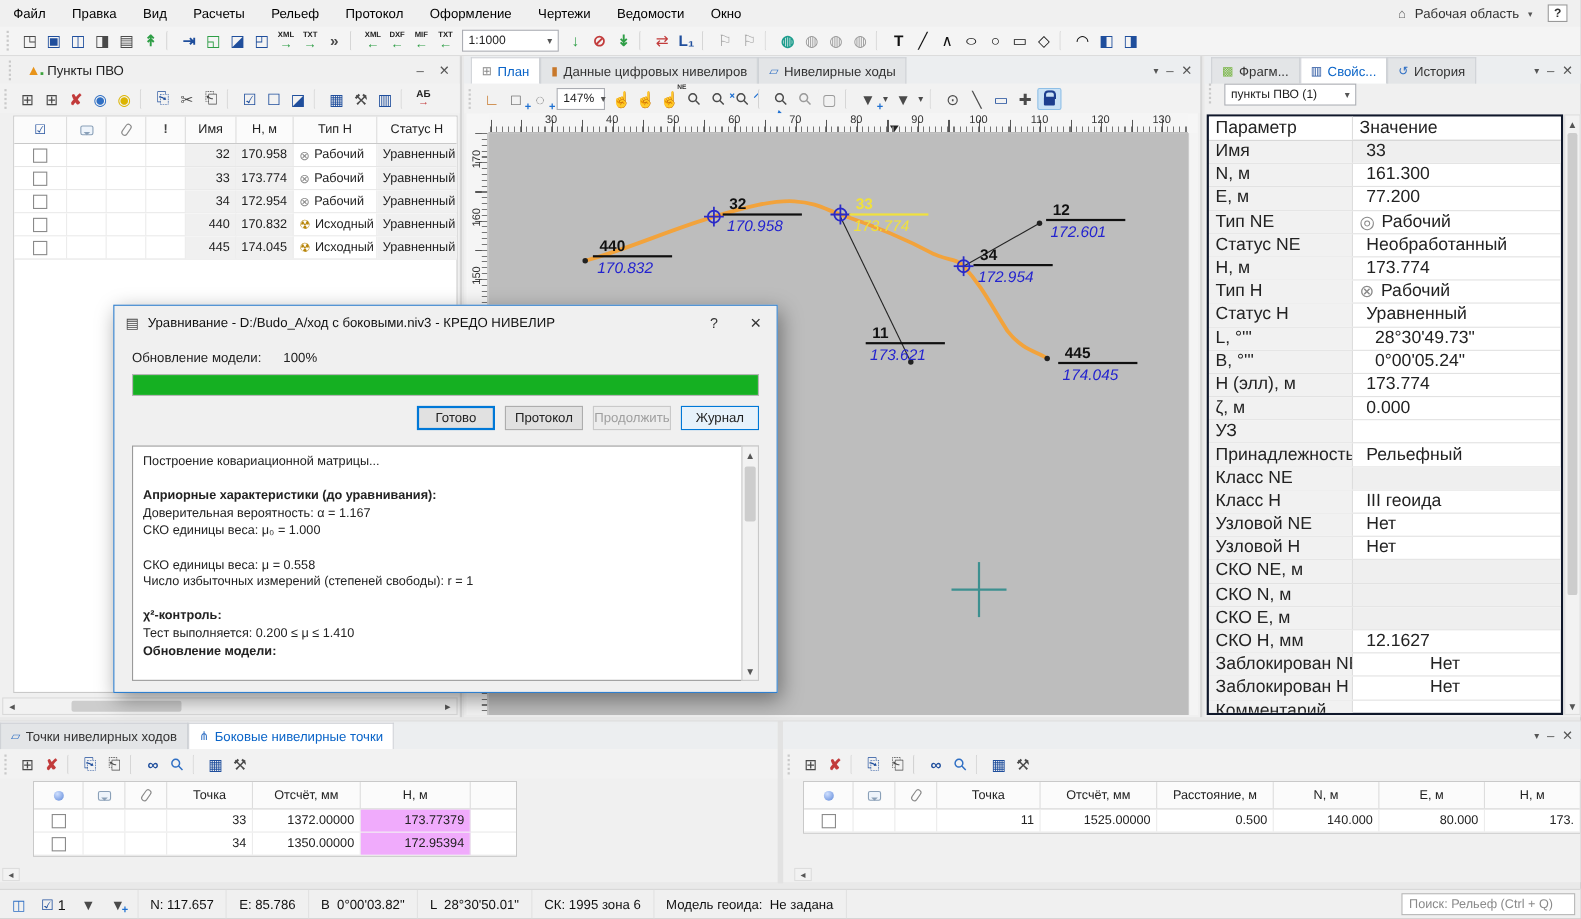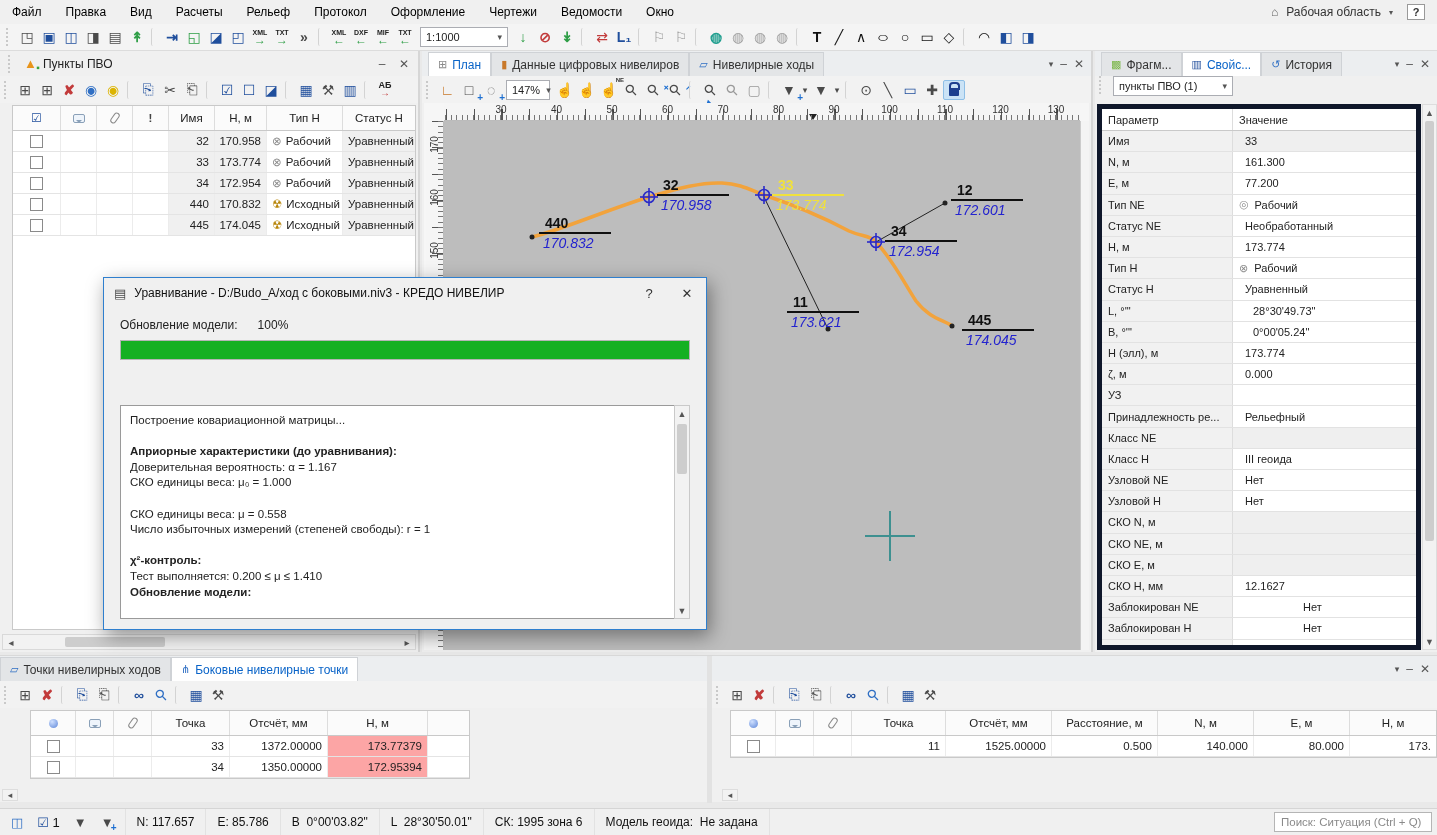--- a/index.html
+++ b/index.html
@@ -69,21 +69,21 @@
 .bulb{width:9px;height:9px;border-radius:50%;background:radial-gradient(circle at 35% 30%,#cfe0ff,#5d86d8);position:relative;margin:auto}
 .excl{font-weight:bold;color:#444;margin:auto}
 .selcur{color:#1f4e9c;margin:auto;font-size:12px}
 
 .lt .c1{width:48px}.lt .c2{width:36px}.lt .c3{width:36px}.lt .c4{width:36px}
 .lt .c5{width:46px}.lt .c6{width:52px}.lt .c7{width:76px}.lt .c8{flex:1;border-right:none}
 
 .blt .c1{width:45px}.blt .c2{width:38px}.blt .c3{width:38px}.blt .c4{width:78px}.blt .c5{width:98px}.blt .c6{width:100px}
 
 .brt .c1{width:45px}.brt .c2{width:38px}.brt .c3{width:38px}.brt .c4{width:94px}.brt .c5{width:106px}.brt .c6{width:106px}.brt .c7{width:96px}.brt .c8{width:96px}.brt .c9{flex:1;border-right:none}
-.gray-cell{background:#fca5a5}
+.gray-cell{background:#f0abfc}
 
 .hscroll{position:absolute;left:2px;right:2px;bottom:2px;height:16px;background:#f2f2f2;border:1px solid #d9d9d9;display:flex;align-items:center}
 .hscroll .sarr{width:16px;text-align:center;color:#555;font-size:10px}
 .hscroll .thumb{position:absolute;left:62px;width:100px;top:2px;bottom:2px;background:#cdcdcd;border-radius:2px}
 .vscroll{position:absolute;top:0;right:0;width:15px;bottom:0;background:#f2f2f2;border-left:1px solid #ddd}
 .vscroll .sarr{height:15px;display:flex;align-items:center;justify-content:center;color:#555;font-size:9px}
 .vscroll .sarr.bot{position:absolute;bottom:0;left:0;right:0}
 .vscroll .thumb{position:absolute;left:2px;right:2px;background:#cdcdcd;border-radius:2px}
 
 .mapwrap{position:absolute;left:2px;top:52px;right:2px;bottom:2px;background:#f6f6f6}
@@ -99,21 +99,21 @@
 .map{position:absolute;left:20px;top:18px;right:9px;bottom:0;background:#bdbdbd;overflow:hidden}
 .pt-label{position:absolute;width:74px}
 .pt-name{font-weight:bold;font-size:14px;color:#101010;padding-left:6px;line-height:15px}
 .pt-line{height:2px;background:#101010;width:72px;margin:1px 0}
 .pt-val{font-style:italic;font-size:14px;color:#2323cf;line-height:16px;padding-left:4px}
 .pt-label.sel .pt-name,.pt-label.sel .pt-val{color:#f0e13c}
 .pt-label.sel .pt-line{background:#f0e13c}
 .mapvscroll{position:absolute;right:0px;top:18px;bottom:0;width:9px;background:#f4f4f4;border-left:1px solid #ccc}
 
 .pselect{height:27px;display:flex;align-items:flex-start;padding:0 2px}
-.pg{position:absolute;left:2px;top:53px;right:16px;bottom:2px;background:#fff;border:5px solid #0f172a;font-size:11px;overflow:hidden}
+.pg{position:absolute;left:2px;top:53px;right:16px;bottom:2px;background:#fff;border:2px solid #0f172a;font-size:16px;overflow:hidden}
 .pgr{display:flex;height:21.2px;border-bottom:1px solid #e2e2e2}
 .pgh{display:flex;height:22px;border-bottom:1px solid #c9c9c9;background:#fff;color:#222}
 .pgc1{width:131px;background:#f1f1f1;border-right:1px solid #ddd;display:flex;align-items:center;padding:0 6px;white-space:nowrap;overflow:hidden}
 .pgh .pgc1{background:#fff}
 .pgc2{flex:1;display:flex;align-items:center;padding:0 6px;gap:6px;white-space:nowrap;overflow:hidden}
 .pgr.dim .pgc2{background:#efefef}
 .pgr.ind .pgc2{padding-left:64px}
 .pgr.ind2 .pgc2{padding-left:14px}
 .rp-vscroll{position:absolute;top:53px;right:0;width:15px;bottom:2px;background:#f2f2f2;border:1px solid #ddd}
 
@@ -606,29 +606,29 @@
 
         <div class="pgr">
           <span class="pgc1">Узловой H</span>
           <span class="pgc2">
             <span class="c-gray2"></span>
             <span>Нет</span>
           </span>
         </div>
 
         <div class="pgr dim">
+          <span class="pgc1">СКО NE, м</span>
+          <span class="pgc2">
+            <span class="c-gray2"></span>
+            <span></span>
+          </span>
+        </div>
+
+        <div class="pgr dim">
           <span class="pgc1">СКО N, м</span>
-          <span class="pgc2">
-            <span class="c-gray2"></span>
-            <span></span>
-          </span>
-        </div>
-
-        <div class="pgr dim">
-          <span class="pgc1">СКО NE, м</span>
           <span class="pgc2">
             <span class="c-gray2"></span>
             <span></span>
           </span>
         </div>
 
         <div class="pgr dim">
           <span class="pgc1">СКО E, м</span>
           <span class="pgc2">
             <span class="c-gray2"></span>
@@ -683,20 +683,27 @@
       <span class="txt">Уравнивание - D:/Budo_A/ход с боковыми.niv3 - КРЕДО НИВЕЛИР</span>
       <span class="dbtn">?</span>
       <span class="dbtn">✕</span>
     </div>
     <div class="plabel">
       <span>Обновление модели:</span>
       <span>100%</span>
     </div>
     <div class="pbar">
         <div class="pfill"></div>
+      </div>
+    <div class="dbtns">
+
+    <span class="btn default">Готово</span>
+        <span class="btn">Протокол</span>
+        <span class="btn disabled">Продолжить</span>
+        <span class="btn focus">Журнал</span>
       </div>
     <div class="dlog">
 
     <div class="ln">Построение ковариационной матрицы...</div>
         <div class="ln"></div>
         <div class="ln b">Априорные характеристики (до уравнивания):</div>
         <div class="ln">Доверительная вероятность: α = 1.167</div>
         <div class="ln">СКО единицы веса: μ₀ = 1.000</div>
         <div class="ln"></div>
         <div class="ln">СКО единицы веса: μ = 0.558</div>
@@ -837,16 +844,16 @@
       <span class="sico"><span class="c-navy">☑</span> <span>1</span></span>
       <span class="sico c-dark">▼</span>
       <span class="sico c-dark ov-plus">▼</span>
     </span>
     <span class="sseg">N: 117.657</span>
     <span class="sseg">E: 85.786</span>
     <span class="sseg">B  0°00'03.82"</span>
     <span class="sseg">L  28°30'50.01"</span>
     <span class="sseg">СК: 1995 зона 6</span>
     <span class="sseg">Модель геоида:  Не задана</span>
-    <div class="search">Поиск: Ситуация (Ctrl + Q)</div>
+    <div class="search">Поиск: Рельеф (Ctrl + Q)</div>
   </div>
 
 </div>
 
 </body></html>

